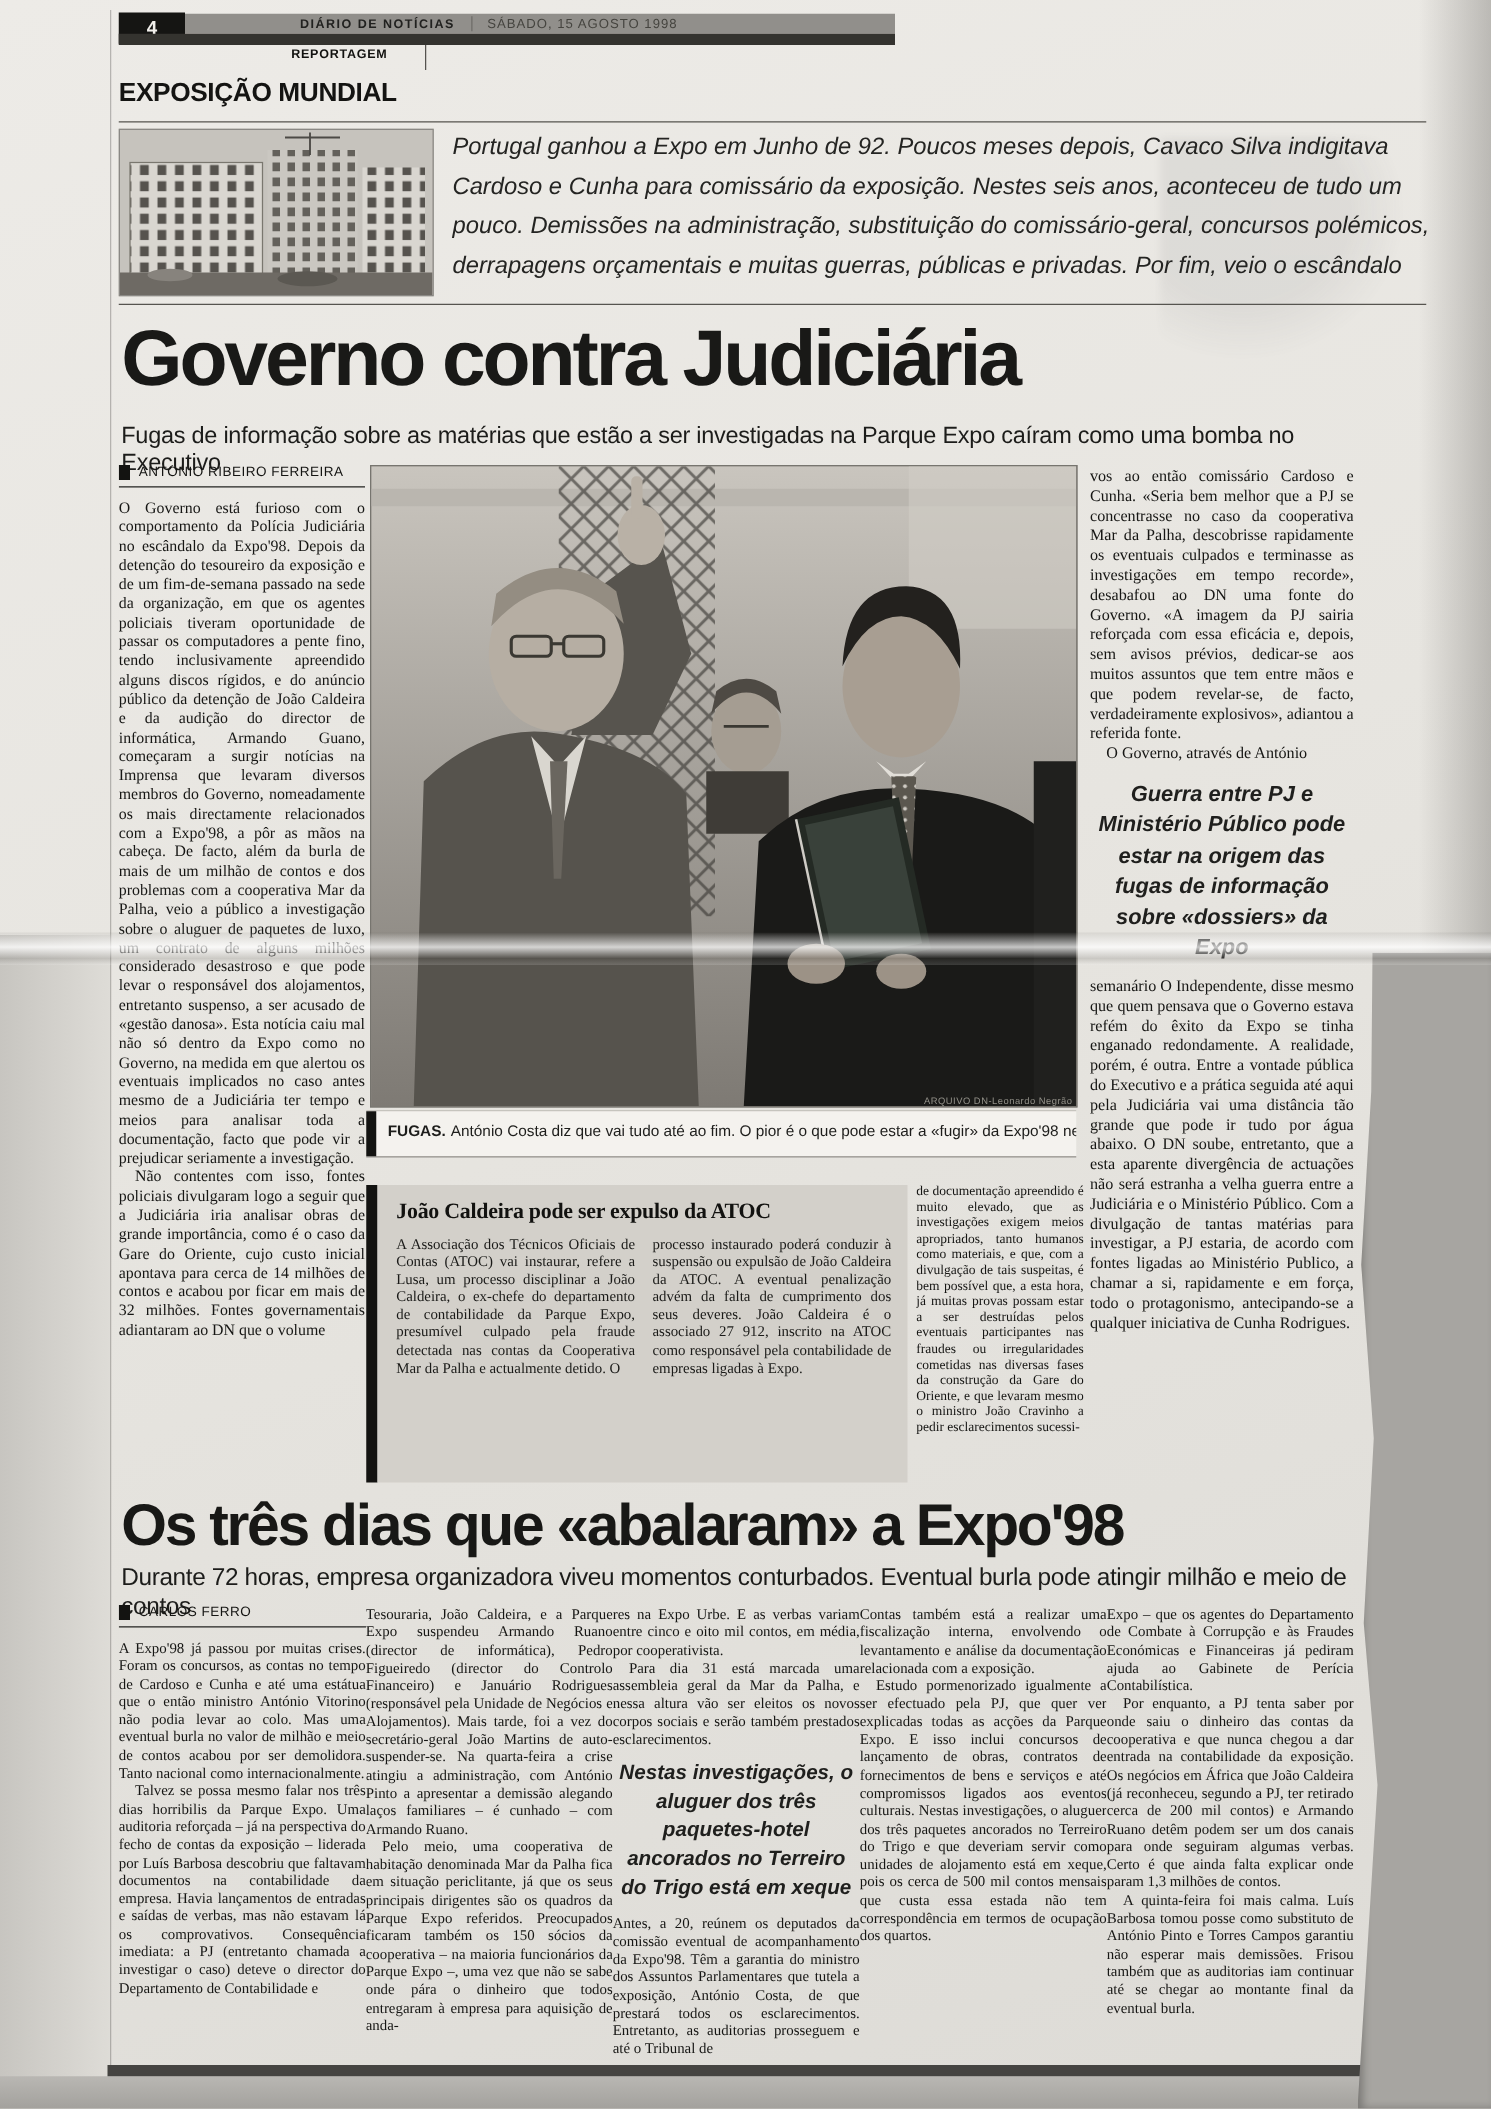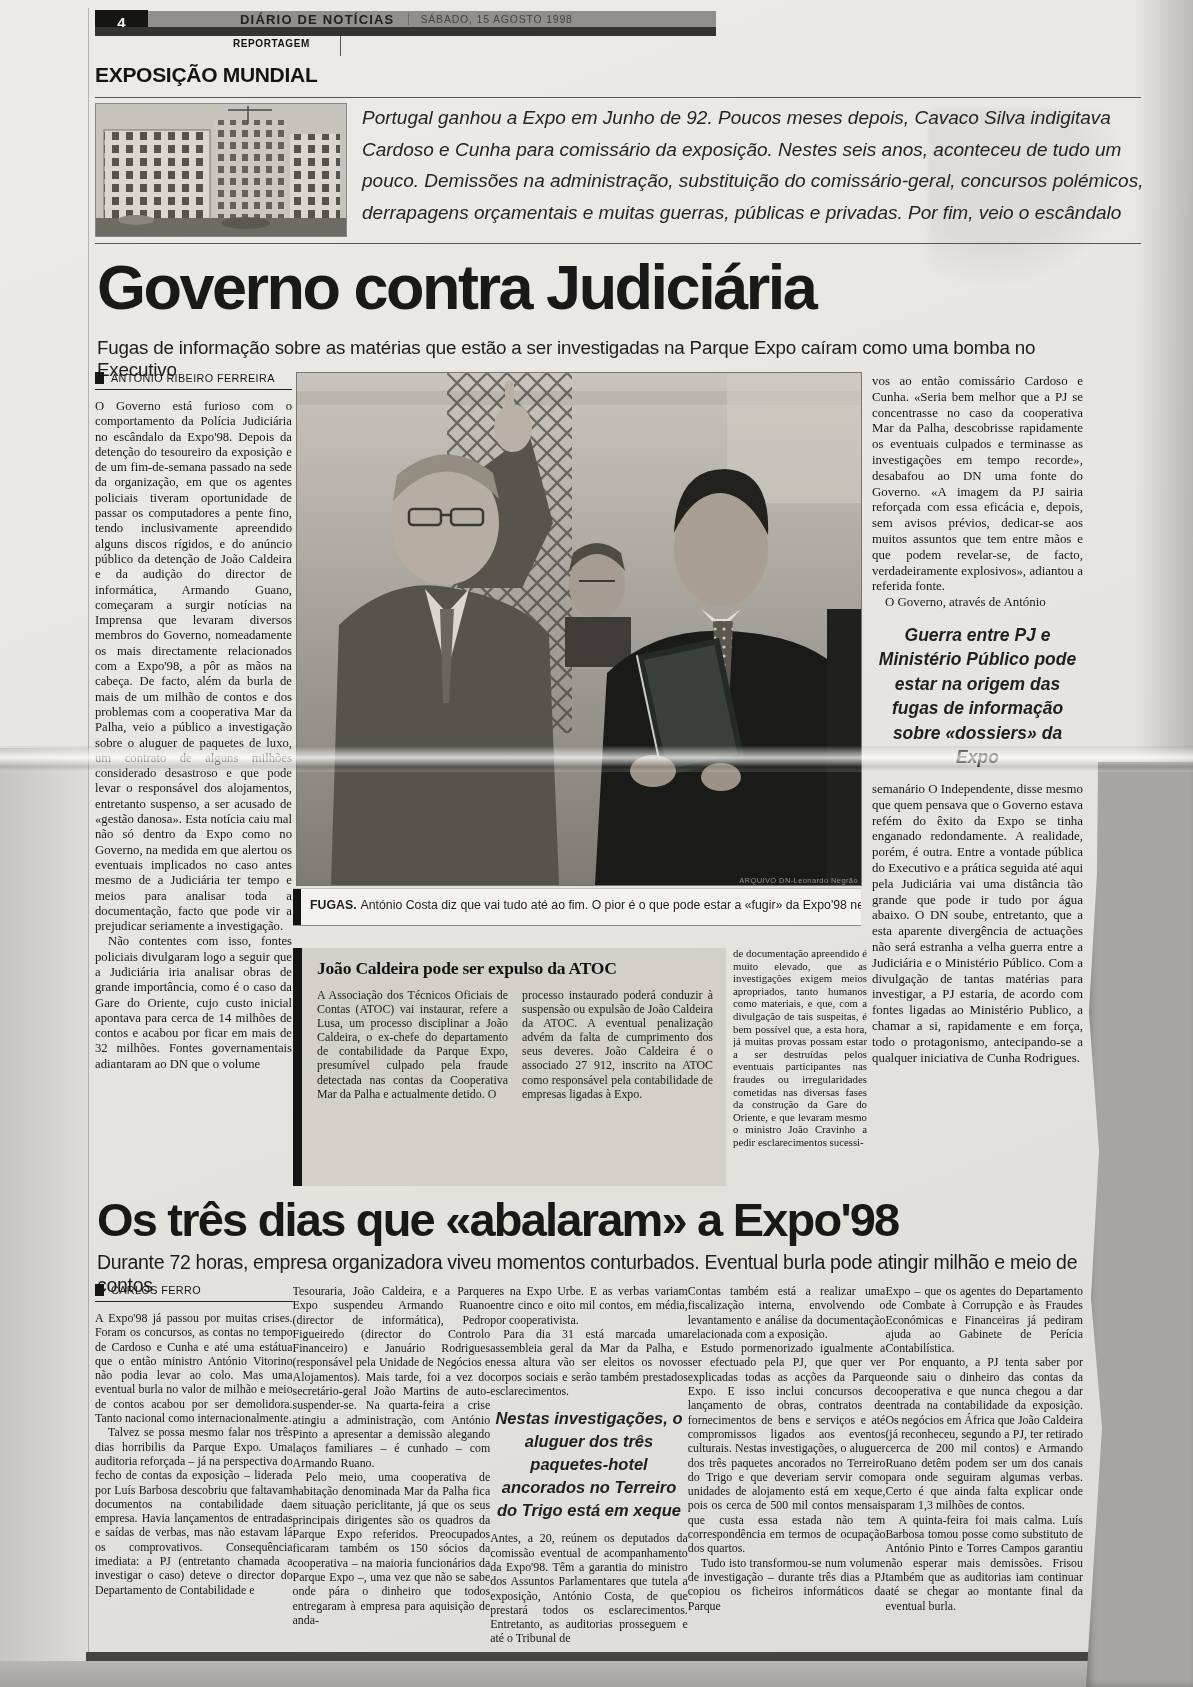--- a/index.html
+++ b/index.html
@@ -20,21 +20,21 @@
   .bottom-bar{position:absolute;left:86px;top:1652px;width:1107px;height:9px;background:#454441;z-index:20;}
   .bottom-edge{position:absolute;left:0;top:1661px;width:100%;height:26px;
         background:linear-gradient(180deg,#b9b7b3,#a3a19d);z-index:19;}
   .ghost{position:absolute;opacity:.07;filter:blur(3px);background:
         radial-gradient(ellipse at 30% 30%,#47474f 0 38%,transparent 60%);}
   
   .page-num{position:absolute;left:95px;top:10px;width:53px;height:25px;background:#151513;color:#f2f0ec;
         font-weight:bold;font-size:15px;line-height:25px;text-align:center;}
   .mast-bar{position:absolute;left:148px;top:11px;width:568px;height:16px;background:#918f8b;
         display:flex;align-items:center;padding-left:92px;box-sizing:border-box;}
-  .mast-paper{font-weight:bold;font-size:13px;letter-spacing:1.2px;color:#21211f;}
+  .mast-paper{font-weight:bold;font-size:10px;letter-spacing:1.2px;color:#21211f;}
   .mast-date{margin-left:13px;padding-left:12px;border-left:1px solid #6e6c68;font-size:10.5px;letter-spacing:.8px;color:#45443f;}
   .mast-dark{position:absolute;left:95px;top:27px;width:621px;height:9px;background:#34332f;}
   .section-label{position:absolute;left:202px;top:38px;font-weight:bold;font-size:10px;letter-spacing:.6px;color:#121210;margin-left:31px;}
   .section-divider{position:absolute;left:340px;top:36px;width:1px;height:20px;background:#55534f;}
   
   .kicker{position:absolute;left:95px;top:63px;font-weight:800;font-size:21px;letter-spacing:-.3px;color:#141412;}
   .rule-top{position:absolute;left:95px;top:97px;width:1046px;height:1px;background:#56544f;}
   .rule-mid{position:absolute;left:95px;top:243px;width:1046px;height:1px;background:#56544f;}
   .lead-photo{position:absolute;left:95px;top:103px;width:250px;height:132px;border:1px solid #8a8884;background:#b5b2ac;}
   .lead-text{position:absolute;left:362px;top:102px;width:792px;height:136px;font-style:italic;
@@ -251,21 +251,20 @@
         <p>res na Expo Urbe. E as verbas variam entre cinco e oito mil contos, em média, por cooperativista.</p>
         <p>Para dia 31 está marcada uma assembleia geral da Mar da Palha, e nessa altura vão ser eleitos os novos corpos sociais e serão também prestados esclarecimentos.</p>
         <div class="pullquote small">Nestas investigações, o aluguer dos três paquetes-hotel ancorados no Terreiro do Trigo está em xeque</div>
         <p>Antes, a 20, reúnem os deputados da comissão eventual de acompanhamento da Expo'98. Têm a garantia do ministro dos Assuntos Parlamentares que tutela a exposição, António Costa, de que prestará todos os esclarecimentos. Entretanto, as auditorias prosseguem e até o Tribunal de</p>
       </div>
     </div>
     <div class="bcol">
       <div class="body-serif">
         <p>Contas também está a realizar uma fiscalização interna, envolvendo o levantamento e análise da documentação relacionada com a exposição.</p>
         <p>Estudo pormenorizado igualmente a ser efectuado pela PJ, que quer ver explicadas todas as acções da Parque Expo. E isso inclui concursos de lançamento de obras, contratos de fornecimentos de bens e serviços e até compromissos ligados aos eventos culturais. Nestas investigações, o aluguer dos três paquetes ancorados no Terreiro do Trigo e que deveriam servir como unidades de alojamento está em xeque, pois os cerca de 500 mil contos mensais que custa essa estada não tem correspondência em termos de ocupação dos quartos.</p>
-        <p>Tudo isto transformou-se num volume de investigação – durante três dias a PJ copiou os ficheiros informáticos da Parque</p>
       </div>
     </div>
     <div class="bcol">
       <div class="body-serif">
         <p>Expo – que os agentes do Departamento de Combate à Corrupção e às Fraudes Económicas e Financeiras já pediram ajuda ao Gabinete de Perícia Contabilística.</p>
         <p>Por enquanto, a PJ tenta saber por onde saiu o dinheiro das contas da cooperativa e que nunca chegou a dar entrada na contabilidade da exposição. Os negócios em África que João Caldeira (já reconheceu, segundo a PJ, ter retirado cerca de 200 mil contos) e Armando Ruano detêm podem ser um dos canais para onde seguiram algumas verbas. Certo é que ainda falta explicar onde param 1,3 milhões de contos.</p>
         <p>A quinta-feira foi mais calma. Luís Barbosa tomou posse como substituto de António Pinto e Torres Campos garantiu não esperar mais demissões. Frisou também que as auditorias iam continuar até se chegar ao montante final da eventual burla.</p>
       </div>
     </div>
   </div>

